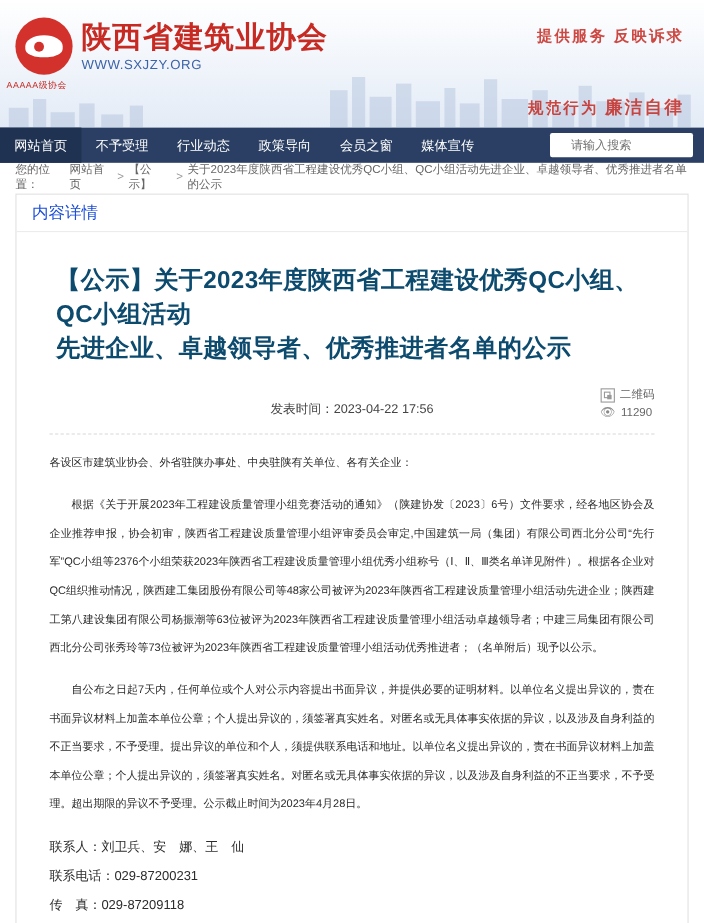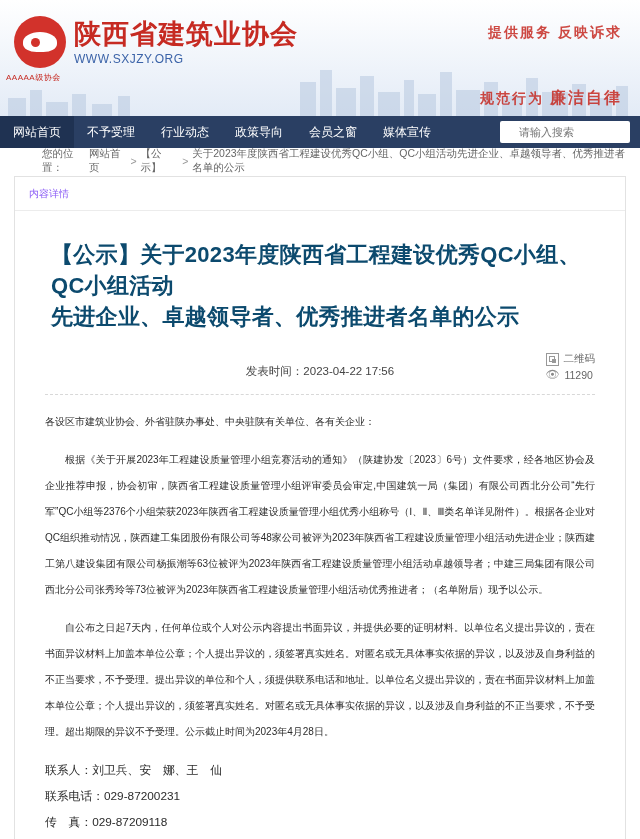--- a/index.html
+++ b/index.html
@@ -102,39 +102,39 @@
     font-family: Liberation Serif, serif;
     background: transparent;
   }
 
   
   .crumb {
     height: 26px; display: flex; align-items: center;
     font-size: 10.5px; color: #666; padding: 0 14px;
     background: #fff;
   }
-  .crumb .c-label { color: #666; margin-left: 28px; }
+  .crumb .c-label { color: #666; }
   .crumb a { color: #666; text-decoration: none; cursor: pointer; }
   .crumb .sep { margin: 0 4px; color: #999; }
 
   
   .card {
     margin: 2px 14px 0 14px;
     border: 1px solid #e2e2e2;
     background: #fff;
     height: 786px;
     position: relative;
   }
   .card-head {
     height: 34px; border-bottom: 1px solid #ececec;
     display: flex; align-items: center;
     padding-left: 14px;
   }
   .card-head-title {
-    font-size: 10px; color: #8b5cf6; position: relative;
+    font-size: 15px; color: #1d4ed8; position: relative;
   }
   .card-body { padding: 14px 30px 0 30px; }
 
   .doc-title {
     text-align: left; color: #0c4a6e;
     font-size: 22px; font-weight: bold;
     line-height: 31px; letter-spacing: .3px;
     margin: 14px 6px 0 6px;
   }
 

